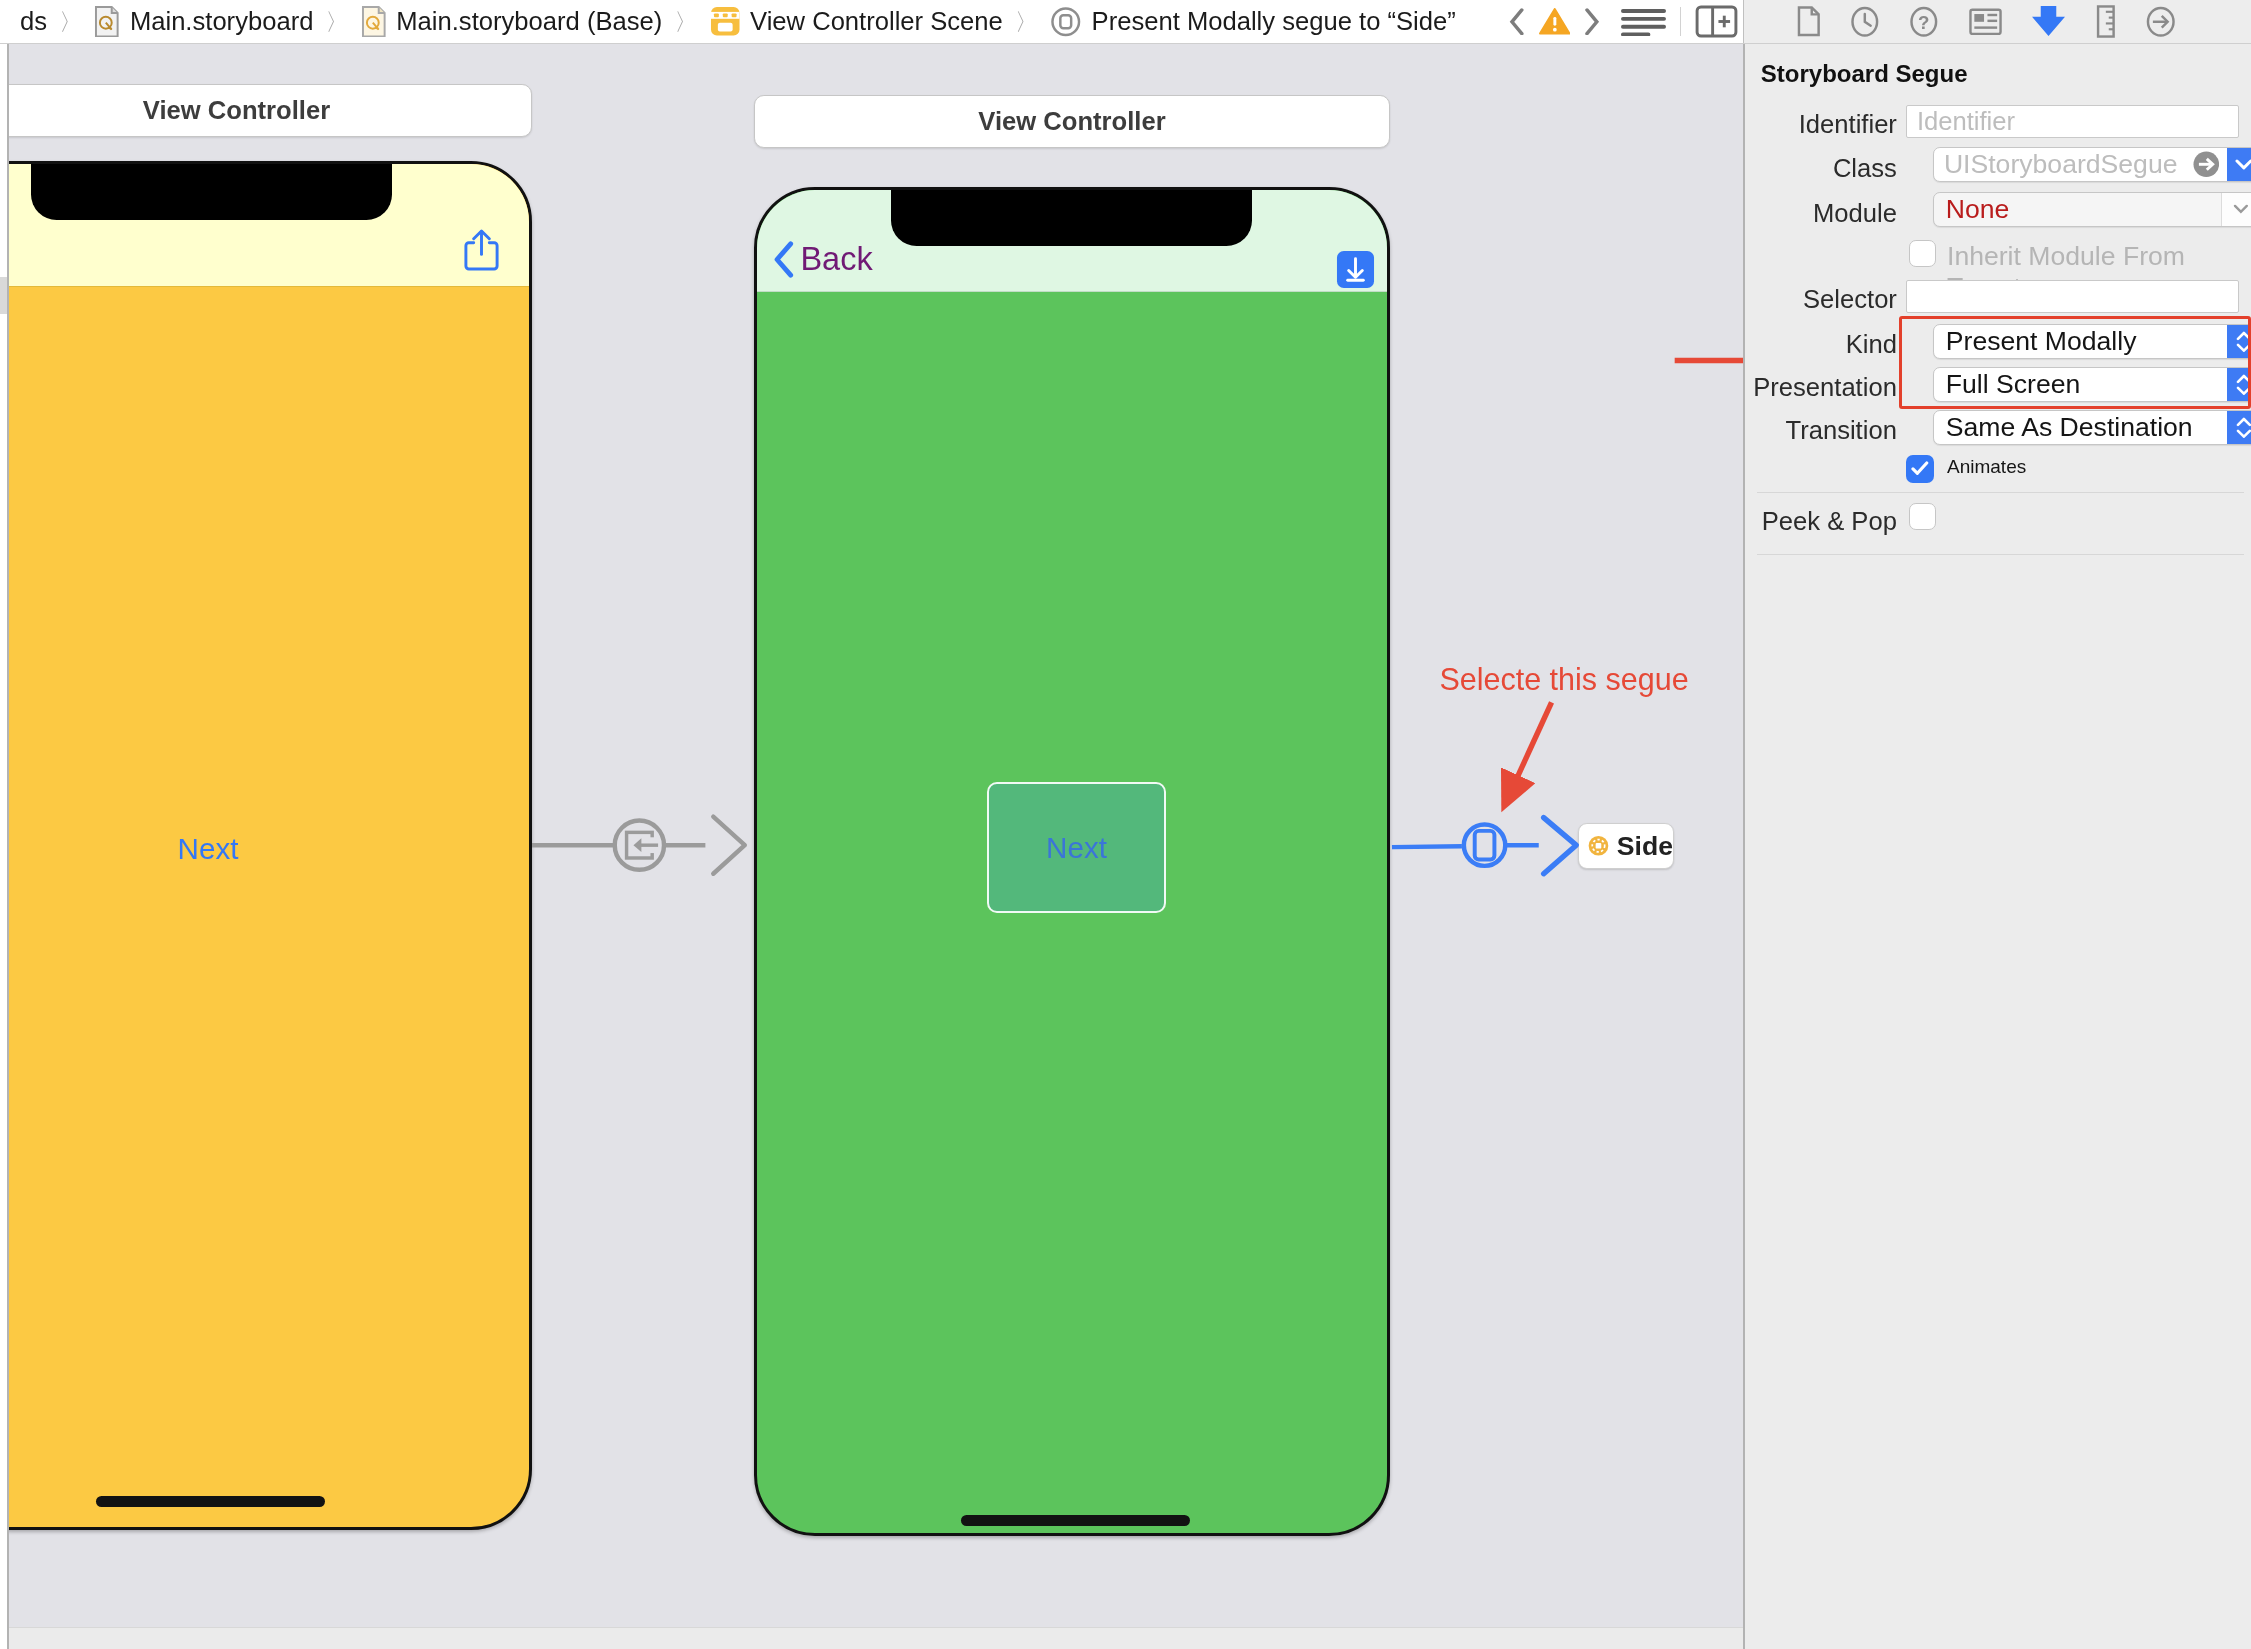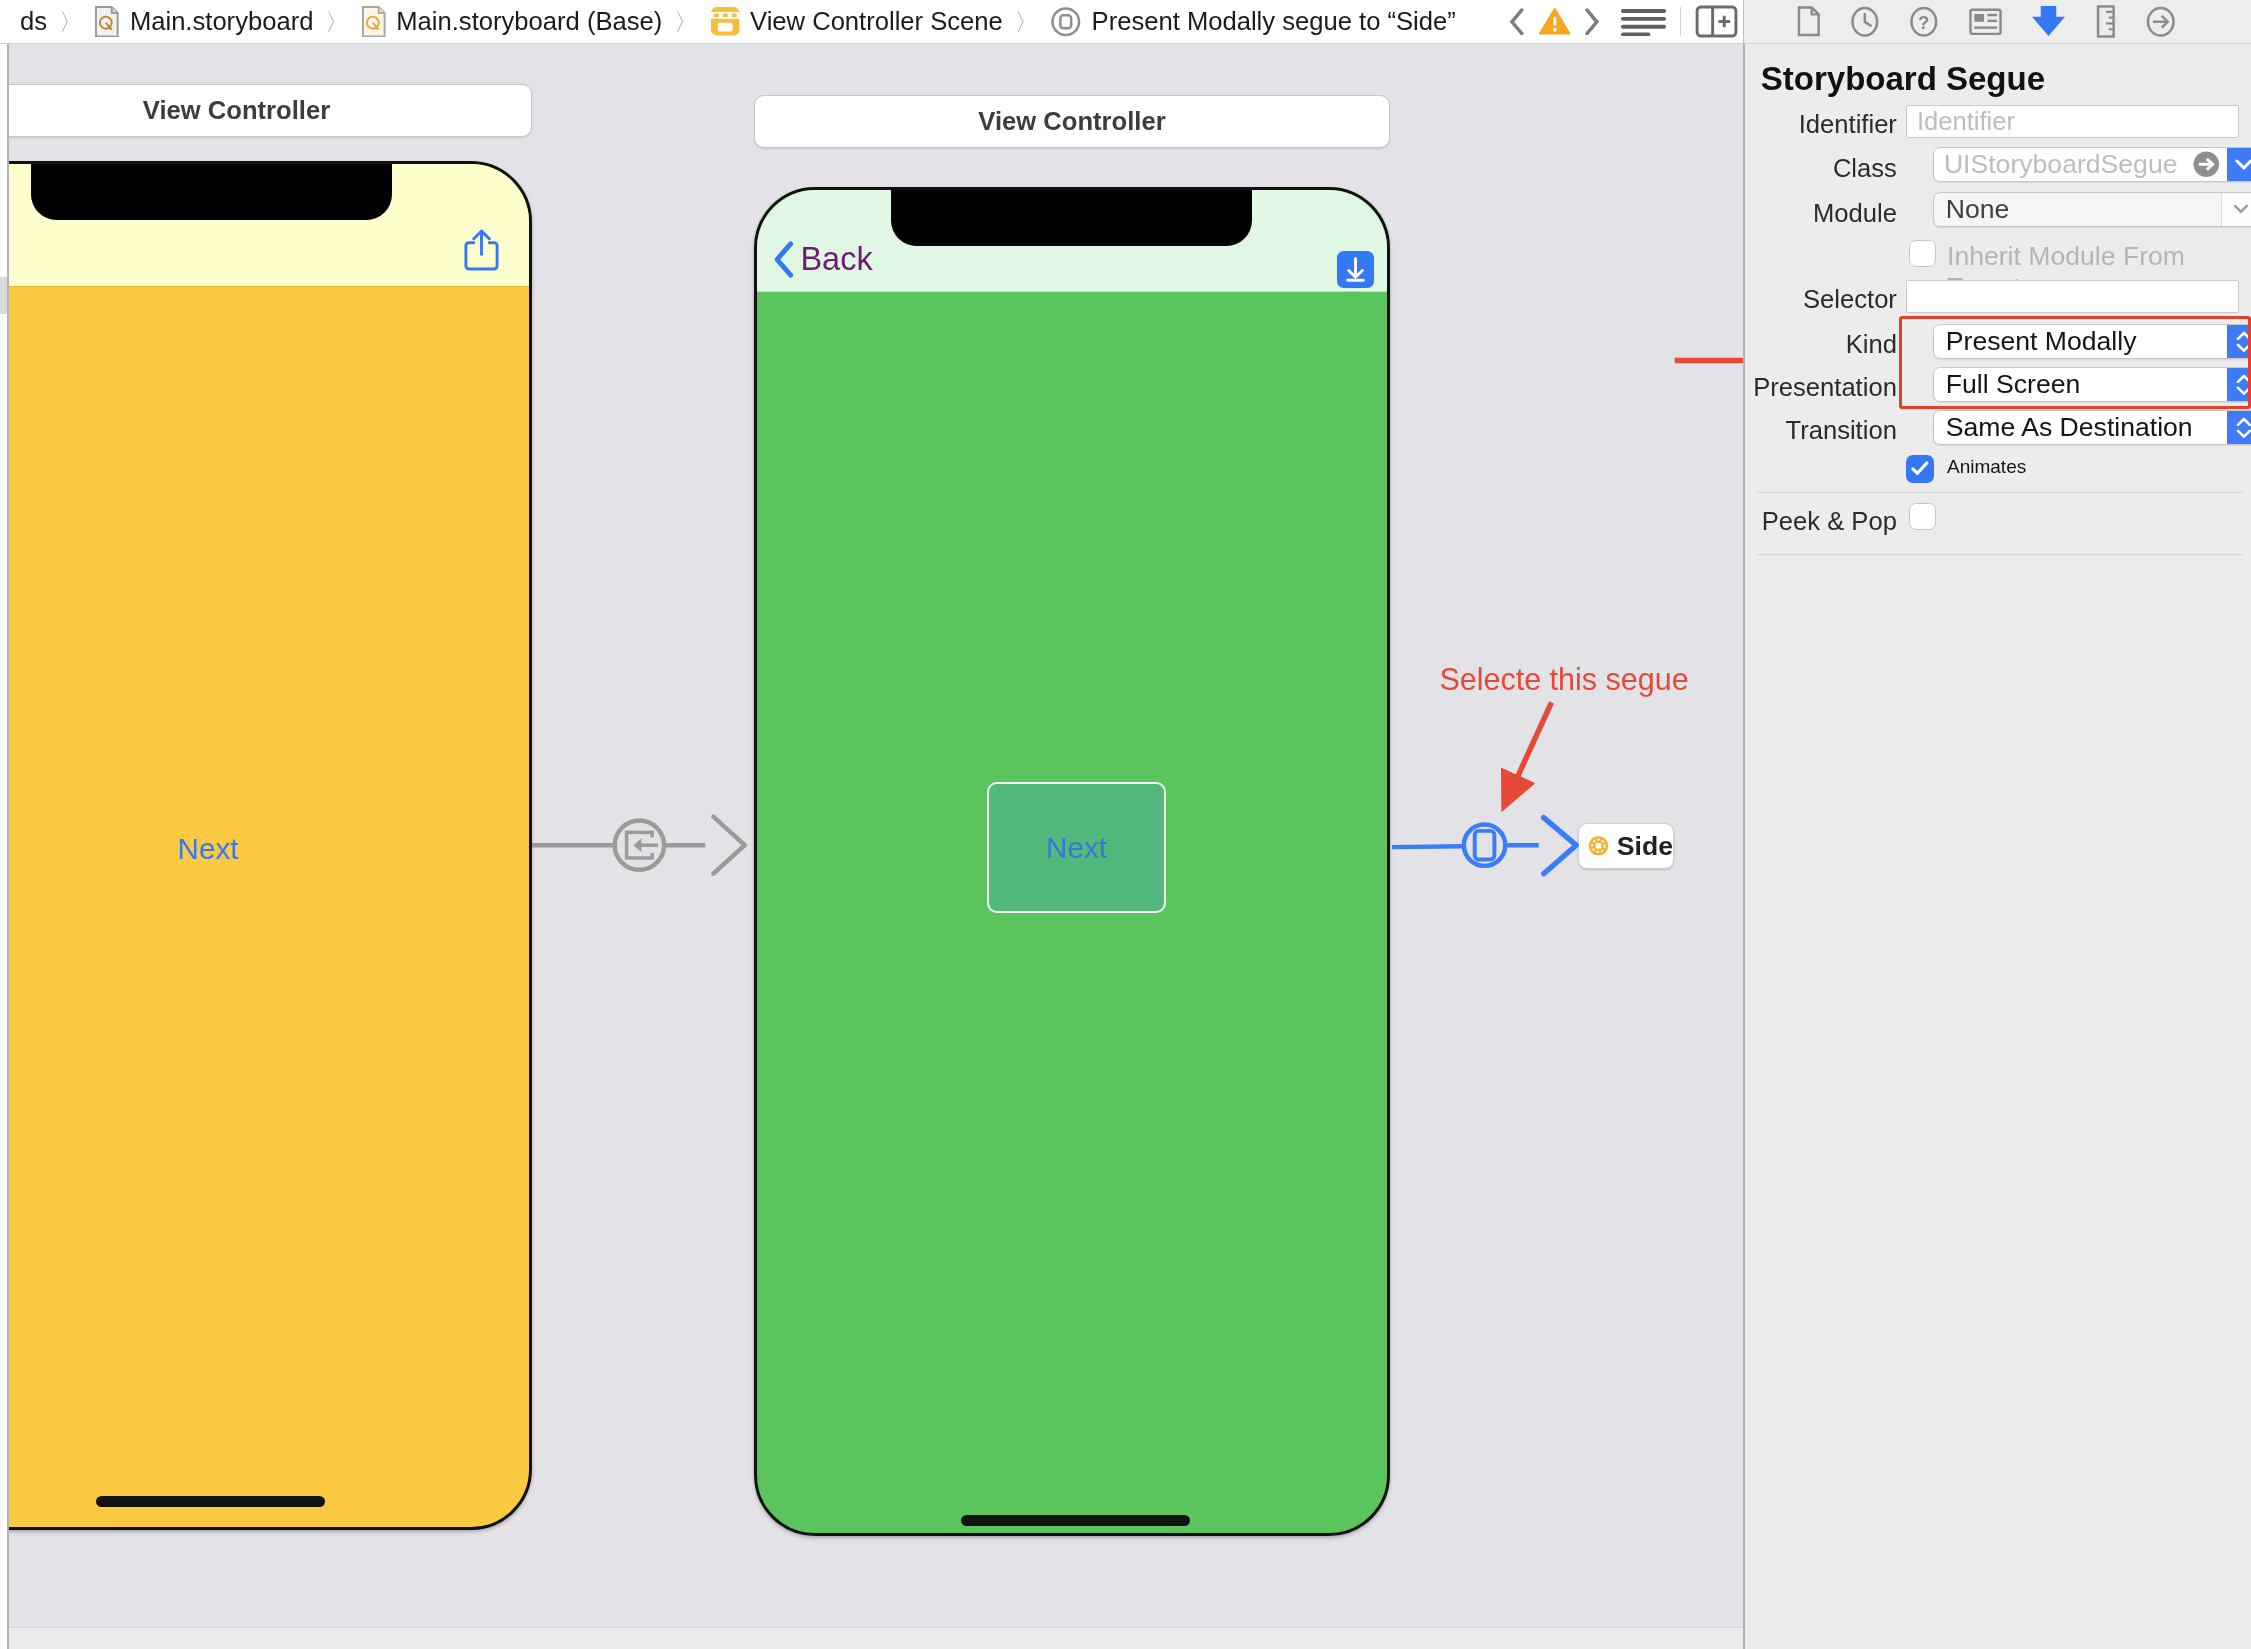--- a/index.html
+++ b/index.html
@@ -27,30 +27,30 @@
   .scene-title { position:absolute; height:53px; background:#ffffff; border:1px solid #c6c6c6; border-radius:9.9px; box-shadow:0 1px 2px rgba(0,0,0,.12); display:flex; align-items:center; justify-content:center; font-size:25.6px; font-weight:bold; color:#3d3d3d; z-index:2; }
   .phone { position:absolute; border:3px solid #111; border-radius:61px; box-shadow:0 2px 3.9px rgba(0,0,0,.25); overflow:hidden; z-index:3; }
   .notch { position:absolute; top:-1px; background:#000; border-bottom-left-radius:25.6px; border-bottom-right-radius:25.6px; height:57px; }
   .homebar { position:absolute; height:10.8px; background:#121212; border-radius:5.9px; }
   .navarea { position:absolute; left:0; top:0; width:100%; }
   .redtext { position:absolute; color:#e64937; font-size:30.5px; line-height:35px; text-align:center; z-index:7; }
   .side-chip { position:absolute; left:1578px; top:779px; width:96px; height:46px; background:#ffffff; border:1px solid #cfcfcf; border-radius:8.9px; box-shadow:0 1px 2px rgba(0,0,0,.15); display:flex; align-items:center; gap:7.9px; padding-left:9px; font-size:26.6px; font-weight:bold; color:#222; z-index:5; }
   .overlay-svg { position:absolute; left:0; top:0; width:2252px; height:1649px; pointer-events:none; z-index:8; }
   
   .inspector { position:absolute; left:1743px; top:44px; width:509px; height:1605px; background:#ececec; border-left:2px solid #b3b3b3; z-index:10; font-size:25.6px; color:#2b2b2b; }
-  .insp-h { position:absolute; left:15.8px; top:15.8px; font-size:33px; font-weight:bold; color:#111; }
+  .insp-h { position:absolute; left:15.8px; top:15.8px; font-size:24px; font-weight:bold; color:#111; }
   .lbl { position:absolute; width:148px; text-align:right; left:3.9px; }
   .tf { position:absolute; left:161px; width:333px; background:#fff; border:1.5px solid #c9c9c9; border-radius:2px; font-family:"Liberation Sans",sans-serif; font-size:25.6px; color:#222; padding:0 9.9px; outline:none; }
   .tf::placeholder { color:#bdbdbd; }
   .popup { position:absolute; left:161px; width:328px; background:#fff; border:1px solid #c6c6c6; border-radius:6.9px; box-shadow:0 1px 1px rgba(0,0,0,.08); display:flex; align-items:center;margin-left:27px; }
   .popup .ptext { flex:1; padding-left:11.8px; font-size:26.6px; color:#151515; white-space:nowrap; overflow:hidden; }
   .popup .bluecap { width:33px; align-self:stretch; background:#3e7bf4; border-radius:0 5.9px 5.9px 0; display:flex; align-items:center; justify-content:center; }
   .combo-arrow { width:26.6px; height:26.6px; margin-right:7.9px; flex:none; }
   .module { background:#f5f5f5; }
-  .module .ptext { color:#404040; }
+  .module .ptext { color:#b91c1c; }
   .module .graycap { width:39px; align-self:stretch; border-left:1px solid #dcdcdc; background:#fdfdfd; border-radius:0 5.9px 5.9px 0; display:flex; align-items:center; justify-content:center; }
   .cb { position:absolute; width:26.6px; height:26.6px; border-radius:6.9px; }
   .cb.off { background:#fff; border:1.5px solid #c6c6c6; }
   .cb.on  { background:#3478f6; display:flex; align-items:center; justify-content:center; }
   .insp-divider { position:absolute; left:11.8px; width:487px; height:1px; background:#d7d7d7; }
   .redbox { position:absolute; left:154px; top:272px; width:352px; height:93px; border:3.9px solid #e3402b; border-radius:3px; z-index:12; pointer-events:none; }
   .graytext { color:#b5b5b5; }
 </style>
 </head>
 <body>

